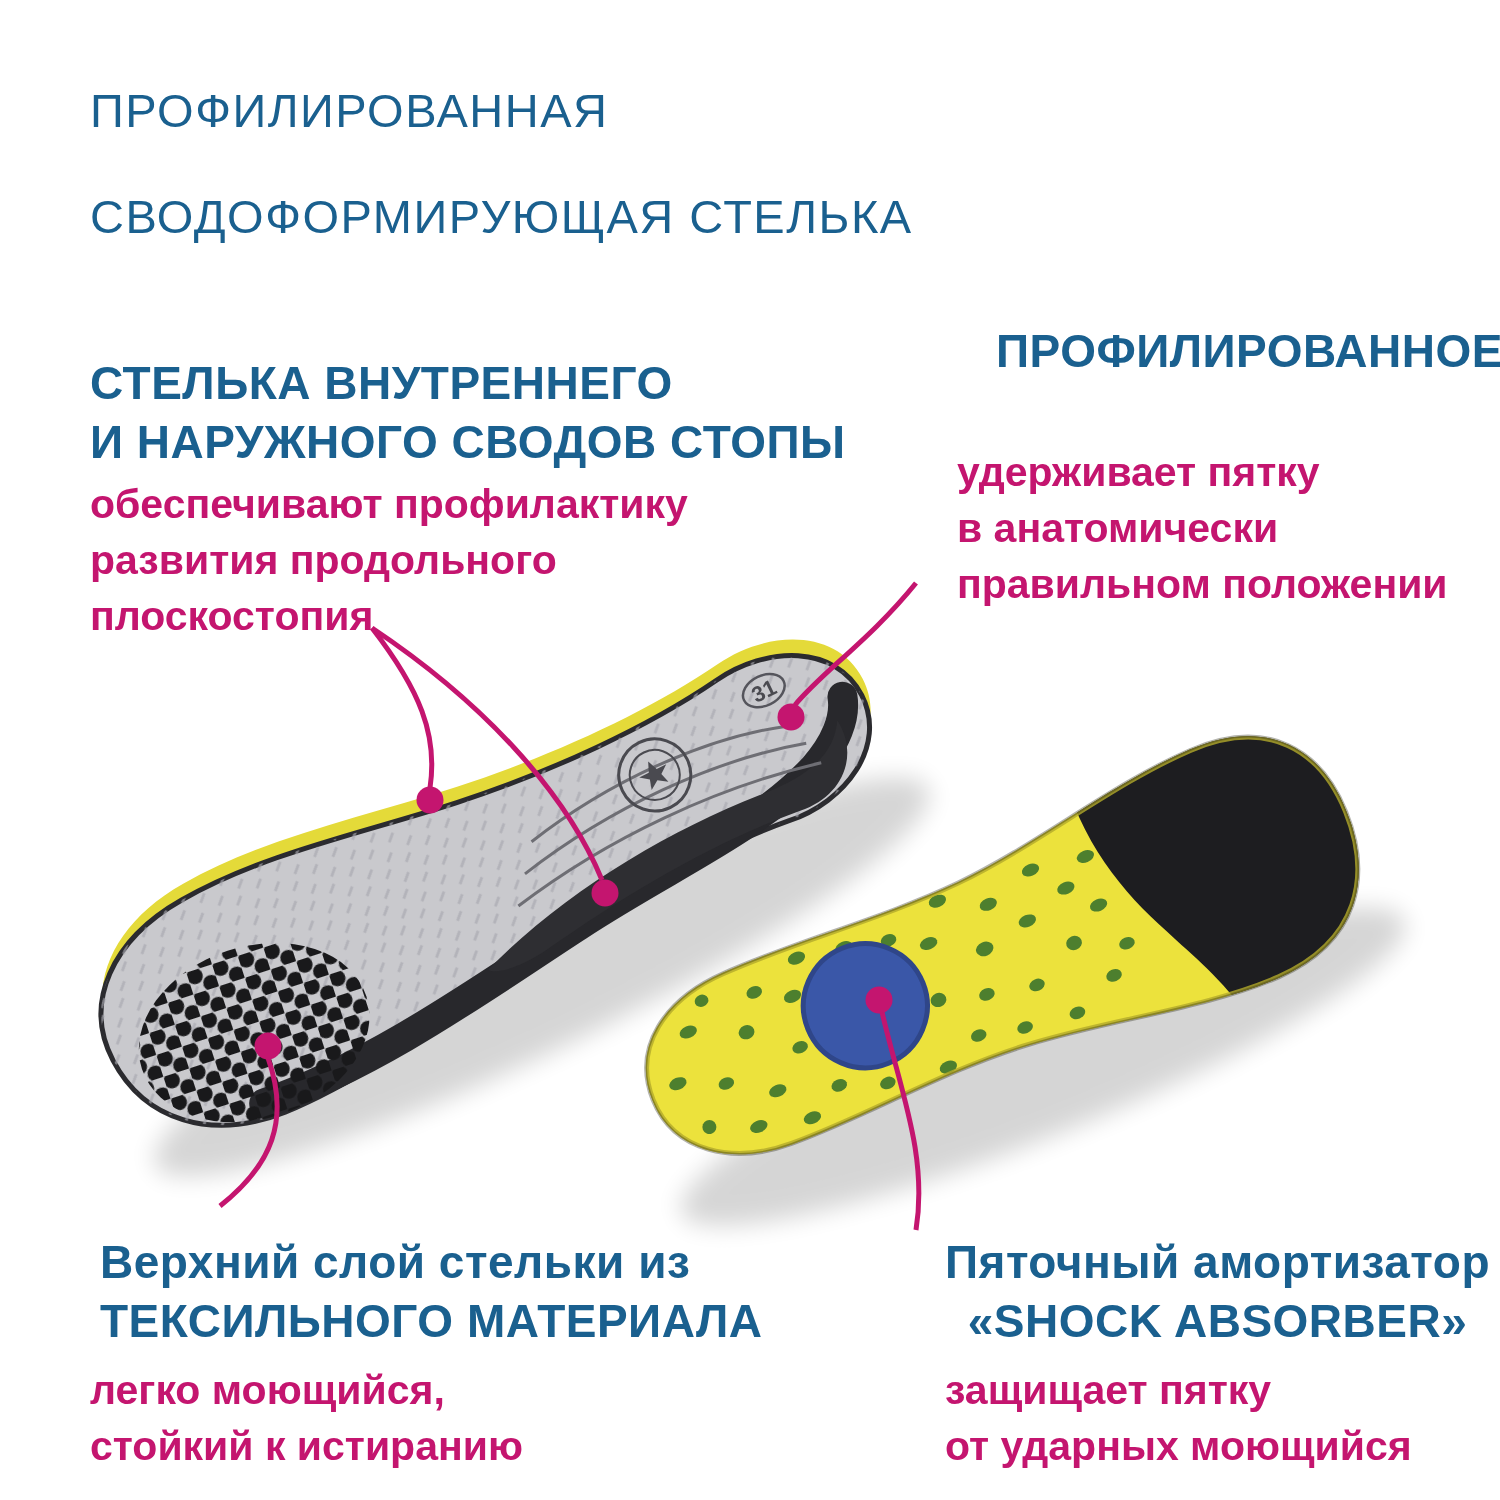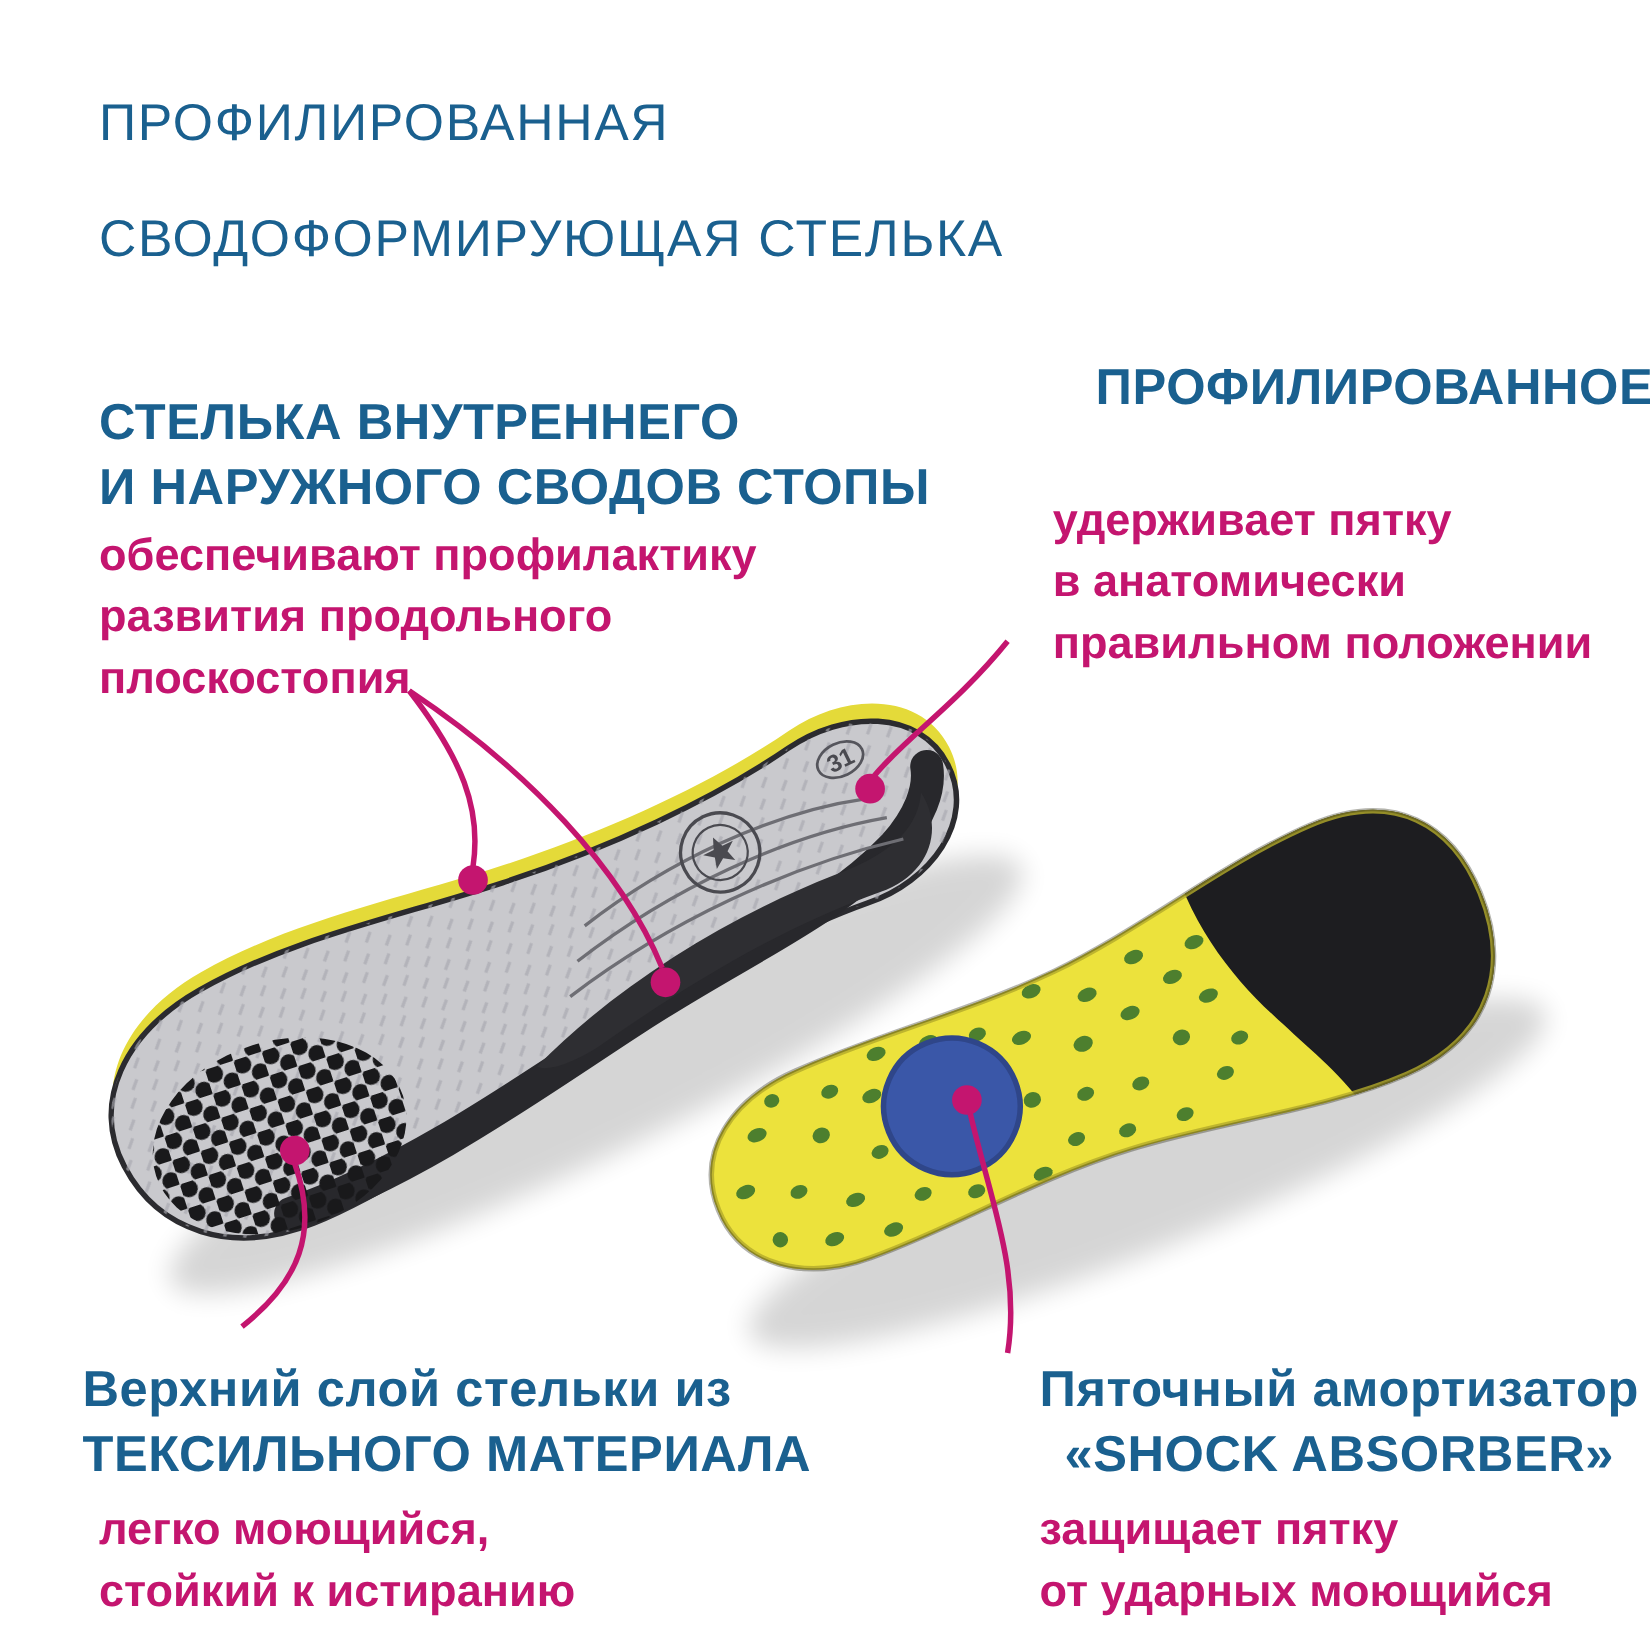--- a/index.html
+++ b/index.html
@@ -9,21 +9,21 @@
   .art{left:0;top:0;}
   .blue{color:#1a608f;}
   .magenta{color:#c4156f;}
   .title{left:90px;top:58px;font-size:47px;font-weight:400;line-height:106px;letter-spacing:1.5px;}
   .h2{font-size:46px;font-weight:700;line-height:59px;letter-spacing:.5px;}
   .body-t{font-size:41px;font-weight:700;line-height:56px;}
   .pos-arch-h{left:90px;top:354px;}
   .pos-arch-b{left:90px;top:476px;}
   .pos-heel-h{left:948px;top:322px;margin-left:48px;}
   .pos-heel-b{left:957px;top:444px;}
-  .pos-textile-h{left:75px;top:1233px;}
+  .pos-textile-h{left:100px;top:1233px;}
   .pos-textile-b{left:90px;top:1362px;}
   .pos-absorber-h{left:945px;top:1233px;text-align:center;}
   .pos-absorber-b{left:945px;top:1362px;}
 </style>
 </head>
 <body>
 
 <div class="page">
 
   <svg class="abs art" width="1500" height="1500" viewBox="0 0 1500 1500">

